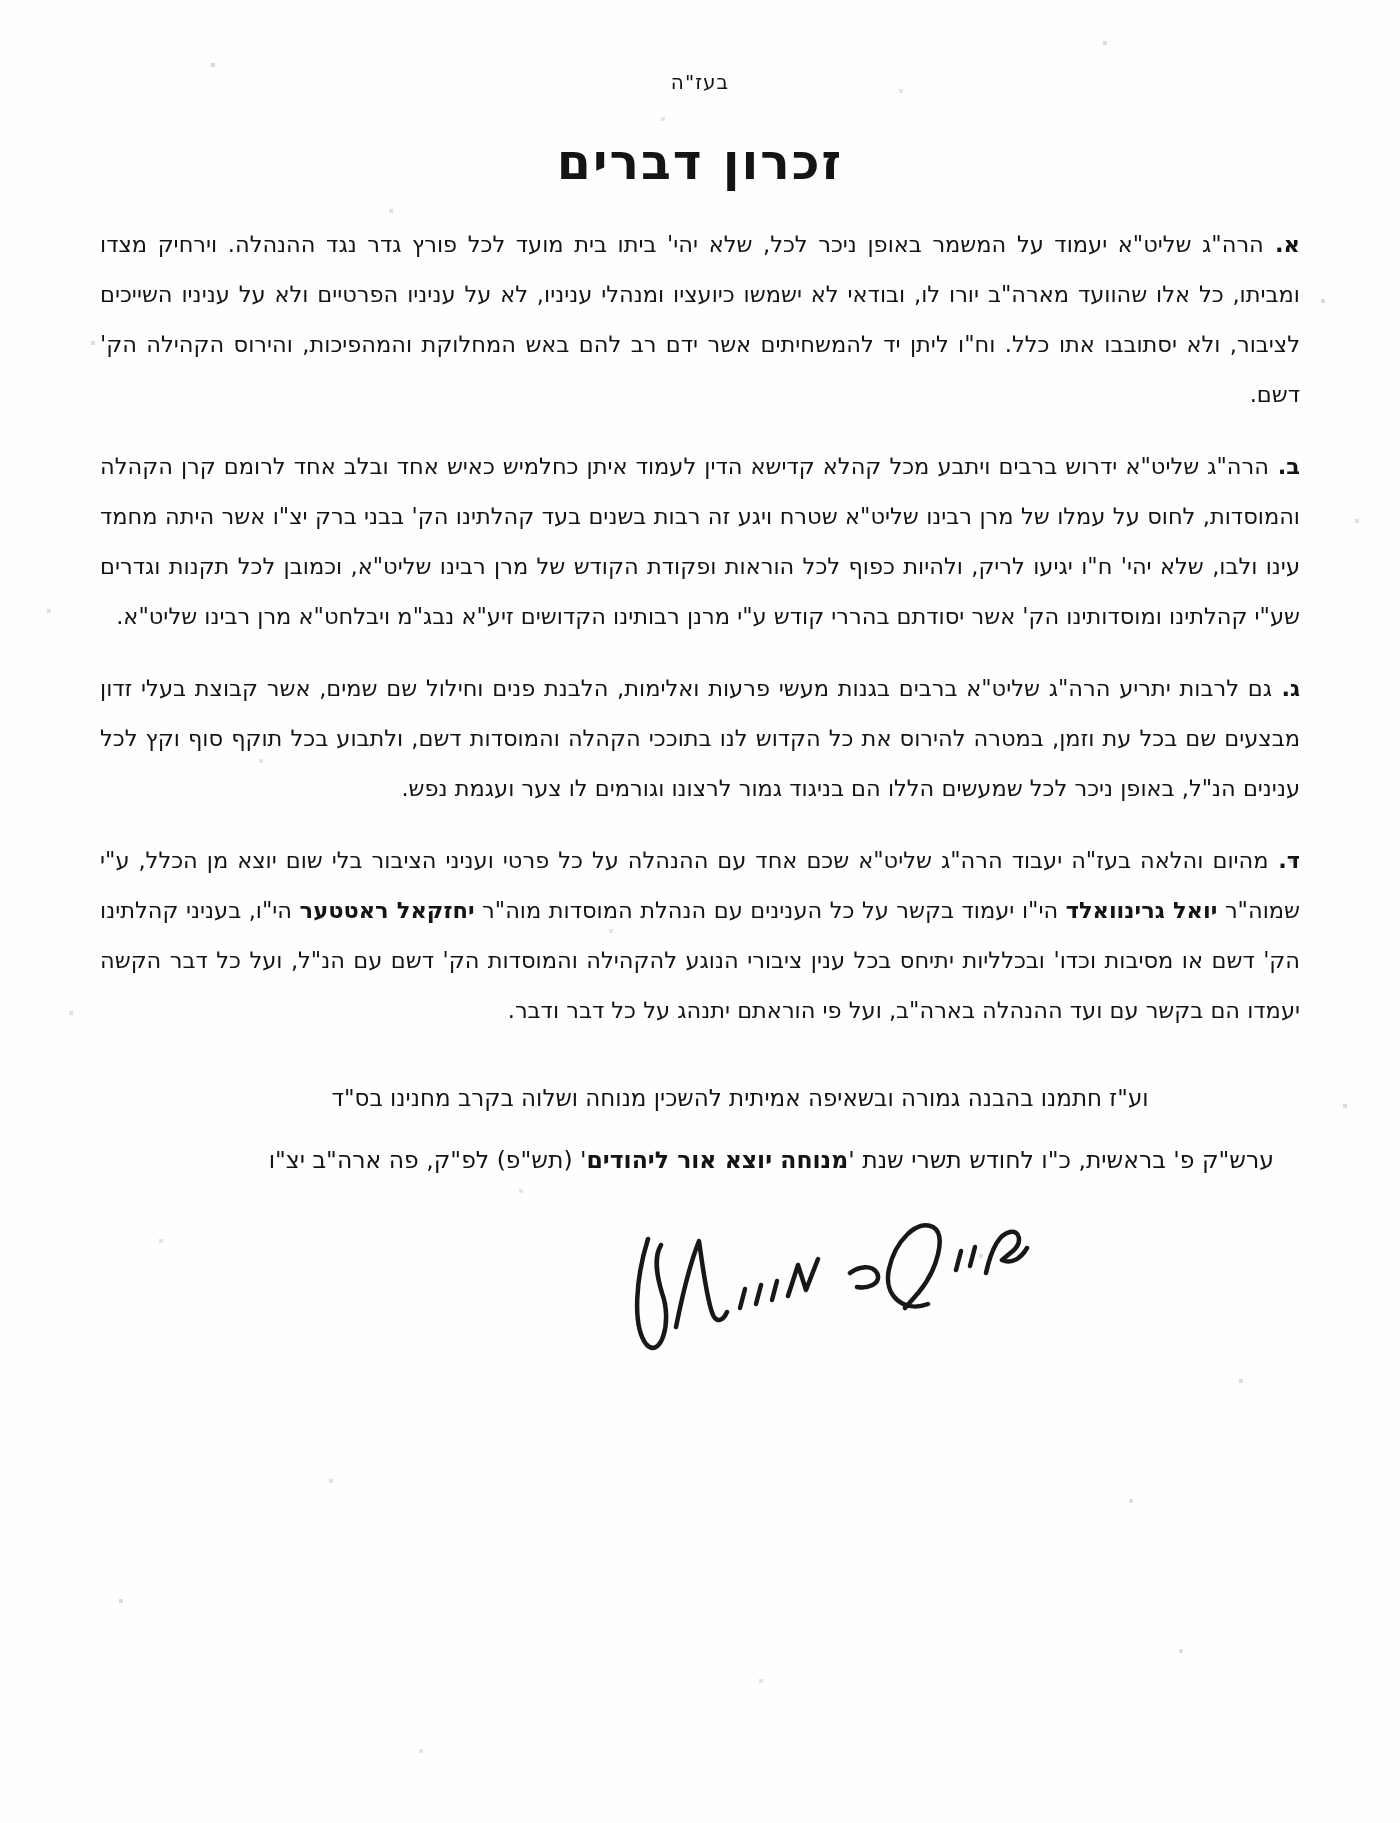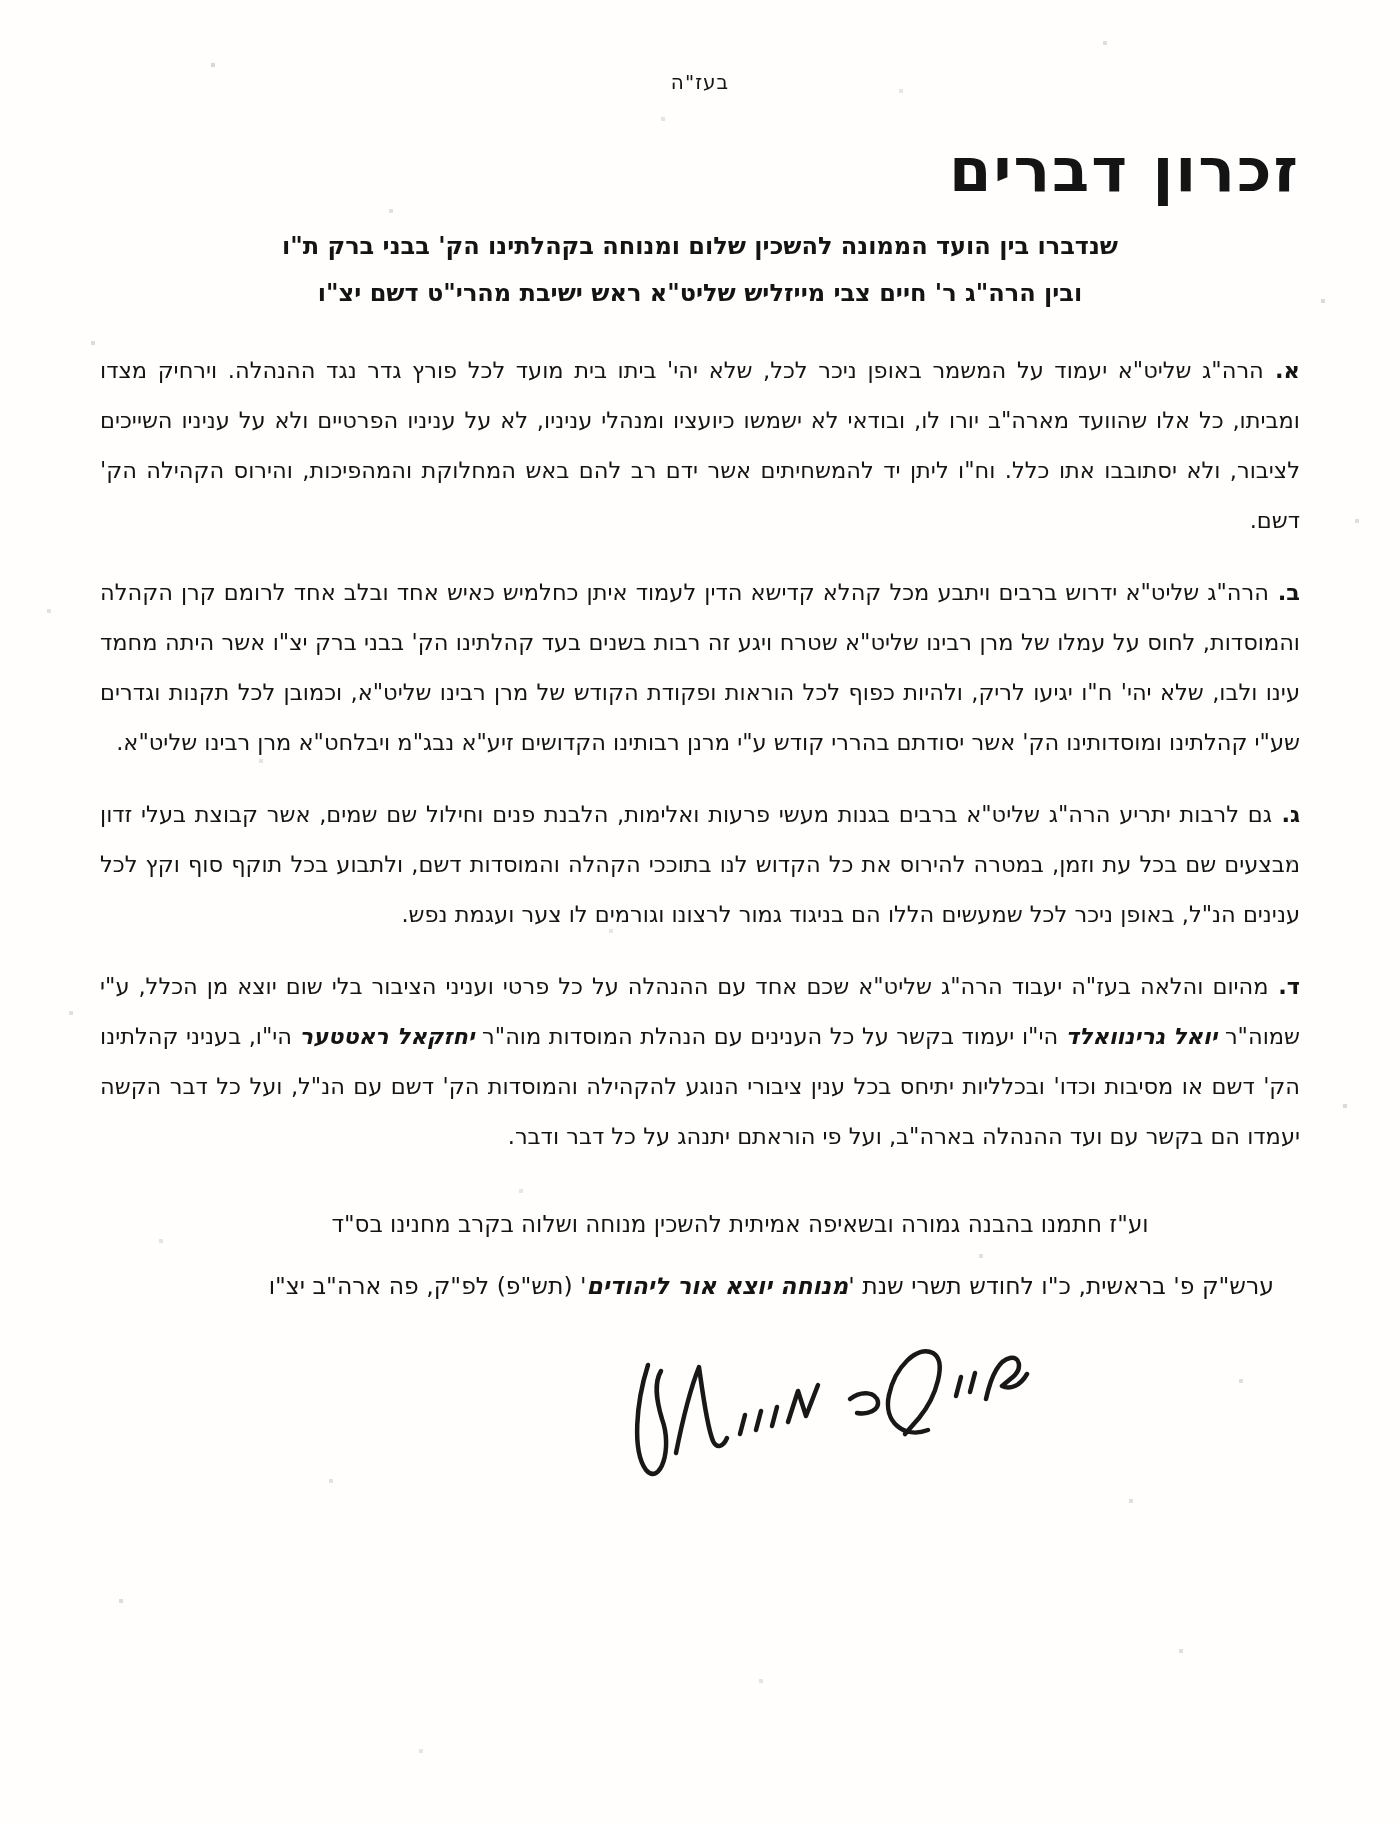--- a/index.html
+++ b/index.html
@@ -17,43 +17,43 @@
     overflow:hidden;
   }
   .content{padding:0 100px;}
   .bsd{
     text-align:center;
     padding-top:70px;
     font-size:20px;
     letter-spacing:1px;
   }
   .title{
-    text-align:right;
+    text-align:center;
     margin:40px 0 0 0;
-    font-size:61px;
+    font-size:49px;
     font-weight:700;
     letter-spacing:2px;
   }
   .subtitles{margin-top:18px;}
   .subtitle{
     text-align:center;
     font-size:24px;
     font-weight:700;
     line-height:47px;
   }
   .docbody{
     margin-top:28px;
     font-size:22.5px;
     line-height:50px;
     text-align:justify;
     text-justify:inter-word;
   }
   .para{margin:0 0 22px 0;}
   .marker{font-weight:700;}
-  .b{font-weight:700;font-style:italic;}
+  .b{font-weight:700;}
   .closing{
     margin-top:38px;
     font-size:23px;
     text-align:center;
     padding-left:80px;
     line-height:50px;
   }
   .dateline{
     margin-top:12px;
     font-size:23.5px;
@@ -87,24 +87,20 @@
 <body>
 
 <div class="page">
   <div class="speckles"></div>
   <div class="content">
 
     <div class="bsd">בעז"ה</div>
 
     <h1 class="title">זכרון דברים</h1>
 
-    <div class="subtitles">
-      <div class="subtitle">שנדברו בין הועד הממונה להשכין שלום ומנוחה בקהלתינו הק' בבני ברק ת"ו</div>
-      <div class="subtitle">ובין הרה"ג ר' חיים צבי מייזליש שליט"א ראש ישיבת מהרי"ט דשם יצ"ו</div>
-    </div>
 
     <div class="docbody" id="paragraphs">
         <div class="para"><span class="marker">א. </span><span>הרה"ג שליט"א יעמוד על המשמר באופן ניכר לכל, שלא יהי' ביתו בית מועד לכל פורץ גדר נגד ההנהלה. וירחיק מצדו ומביתו, כל אלו שהוועד מארה"ב יורו לו, ובודאי לא ישמשו כיועציו ומנהלי עניניו, לא על עניניו הפרטיים ולא על עניניו השייכים לציבור, ולא יסתובבו אתו כלל. וח"ו ליתן יד להמשחיתים אשר ידם רב להם באש המחלוקת והמהפיכות, והירוס הקהילה הק' דשם.</span></div>
         <div class="para"><span class="marker">ב. </span><span>הרה"ג שליט"א ידרוש ברבים ויתבע מכל קהלא קדישא הדין לעמוד איתן כחלמיש כאיש אחד ובלב אחד לרומם קרן הקהלה והמוסדות, לחוס על עמלו של מרן רבינו שליט"א שטרח ויגע זה רבות בשנים בעד קהלתינו הק' בבני ברק יצ"ו אשר היתה מחמד עינו ולבו, שלא יהי' ח"ו יגיעו לריק, ולהיות כפוף לכל הוראות ופקודת הקודש של מרן רבינו שליט"א, וכמובן לכל תקנות וגדרים שע"י קהלתינו ומוסדותינו הק' אשר יסודתם בהררי קודש ע"י מרנן רבותינו הקדושים זיע"א נבג"מ ויבלחט"א מרן רבינו שליט"א.</span></div>
         <div class="para"><span class="marker">ג. </span><span>גם לרבות יתריע הרה"ג שליט"א ברבים בגנות מעשי פרעות ואלימות, הלבנת פנים וחילול שם שמים, אשר קבוצת בעלי זדון מבצעים שם בכל עת וזמן, במטרה להירוס את כל הקדוש לנו בתוככי הקהלה והמוסדות דשם, ולתבוע בכל תוקף סוף וקץ לכל ענינים הנ"ל, באופן ניכר לכל שמעשים הללו הם בניגוד גמור לרצונו וגורמים לו צער ועגמת נפש.</span></div>
         <div class="para"><span class="marker">ד. </span><span>מהיום והלאה בעז"ה יעבוד הרה"ג שליט"א שכם אחד עם ההנהלה על כל פרטי ועניני הציבור בלי שום יוצא מן הכלל, ע"י שמוה"ר </span><span class="b">יואל גרינוואלד</span><span> הי"ו יעמוד בקשר על כל הענינים עם הנהלת המוסדות מוה"ר </span><span class="b">יחזקאל ראטטער</span><span> הי"ו, בעניני קהלתינו הק' דשם או מסיבות וכדו' ובכלליות יתיחס בכל ענין ציבורי הנוגע להקהילה והמוסדות הק' דשם עם הנ"ל, ועל כל דבר הקשה יעמדו הם בקשר עם ועד ההנהלה בארה"ב, ועל פי הוראתם יתנהג על כל דבר ודבר.</span></div>
       </div>
 
     <div class="closing">וע"ז חתמנו בהבנה גמורה ובשאיפה אמיתית להשכין מנוחה ושלוה בקרב מחנינו בס"ד</div>
 

